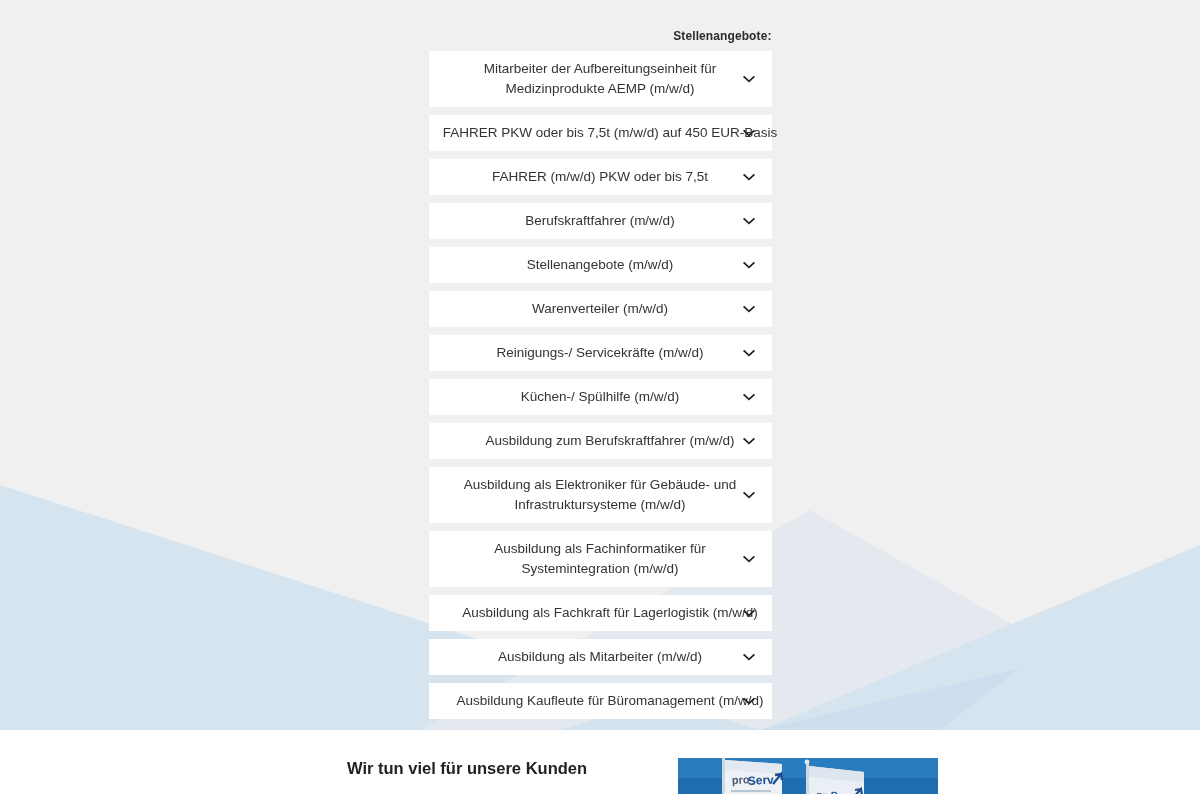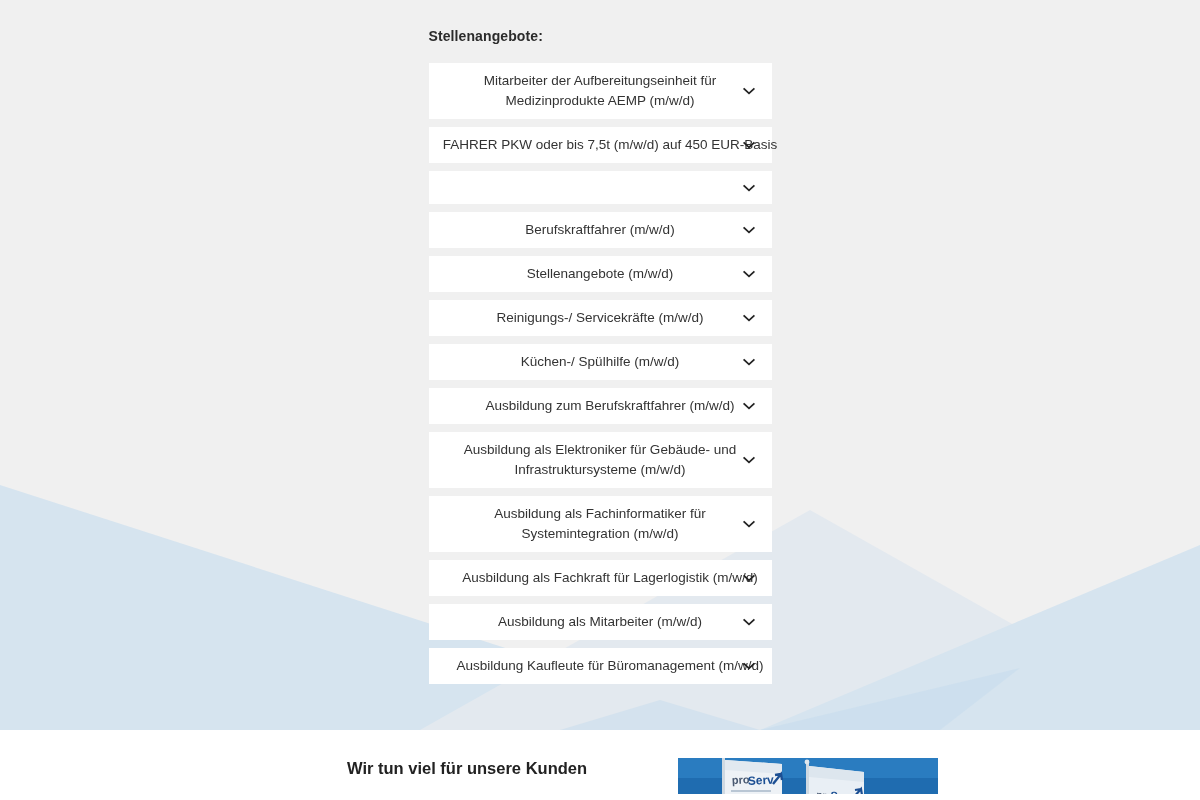--- a/index.html
+++ b/index.html
@@ -39,23 +39,23 @@
   .hero-inner {
     position: relative;
     z-index: 2;
     width: 1200px;
     padding-top: 27px;
     box-sizing: border-box;
   }
 
   .jobs-title {
     width: 343px;
-    margin: 0 auto 18px auto;
-    text-align: left;
-    font-size: 14px;
+    margin: 0 auto 6px auto;
+    text-align: right;
+    font-size: 12px;
     font-weight: bold;
     letter-spacing: 0.1px;
     color: #2b2b2b;
     line-height: 18px;
   }
 
   .accordion {
     width: 343px;
     margin: 0 auto;
   }
@@ -180,20 +180,21 @@
       <div class="acc-item overflow">
         <span class="acc-label">FAHRER PKW oder bis 7,5t (m/w/d) auf 450 EUR-Basis</span>
         <span class="chevron">
           <svg viewBox="0 0 14 14" width="14" height="14" aria-hidden="true">
               <path d="M2.2 4.9 L7 9.4 L11.8 4.9" fill="none" stroke="#222222" stroke-width="1.7" stroke-linecap="square"></path>
             </svg>
         </span>
       </div>
 
       <div class="acc-item">
+        <span class="acc-label">FAHRER (m/w/d) PKW oder bis 7,5t</span>
         <span class="chevron">
           <svg viewBox="0 0 14 14" width="14" height="14" aria-hidden="true">
               <path d="M2.2 4.9 L7 9.4 L11.8 4.9" fill="none" stroke="#222222" stroke-width="1.7" stroke-linecap="square"></path>
             </svg>
         </span>
       </div>
 
       <div class="acc-item">
         <span class="acc-label">Berufskraftfahrer (m/w/d)</span>
         <span class="chevron">
@@ -205,20 +206,28 @@
 
       <div class="acc-item">
         <span class="acc-label">Stellenangebote (m/w/d)</span>
         <span class="chevron">
           <svg viewBox="0 0 14 14" width="14" height="14" aria-hidden="true">
               <path d="M2.2 4.9 L7 9.4 L11.8 4.9" fill="none" stroke="#222222" stroke-width="1.7" stroke-linecap="square"></path>
             </svg>
         </span>
       </div>
 
+      <div class="acc-item">
+        <span class="acc-label">Warenverteiler (m/w/d)</span>
+        <span class="chevron">
+          <svg viewBox="0 0 14 14" width="14" height="14" aria-hidden="true">
+              <path d="M2.2 4.9 L7 9.4 L11.8 4.9" fill="none" stroke="#222222" stroke-width="1.7" stroke-linecap="square"></path>
+            </svg>
+        </span>
+      </div>
 
       <div class="acc-item">
         <span class="acc-label">Reinigungs-/ Servicekräfte (m/w/d)</span>
         <span class="chevron">
           <svg viewBox="0 0 14 14" width="14" height="14" aria-hidden="true">
               <path d="M2.2 4.9 L7 9.4 L11.8 4.9" fill="none" stroke="#222222" stroke-width="1.7" stroke-linecap="square"></path>
             </svg>
         </span>
       </div>
 

